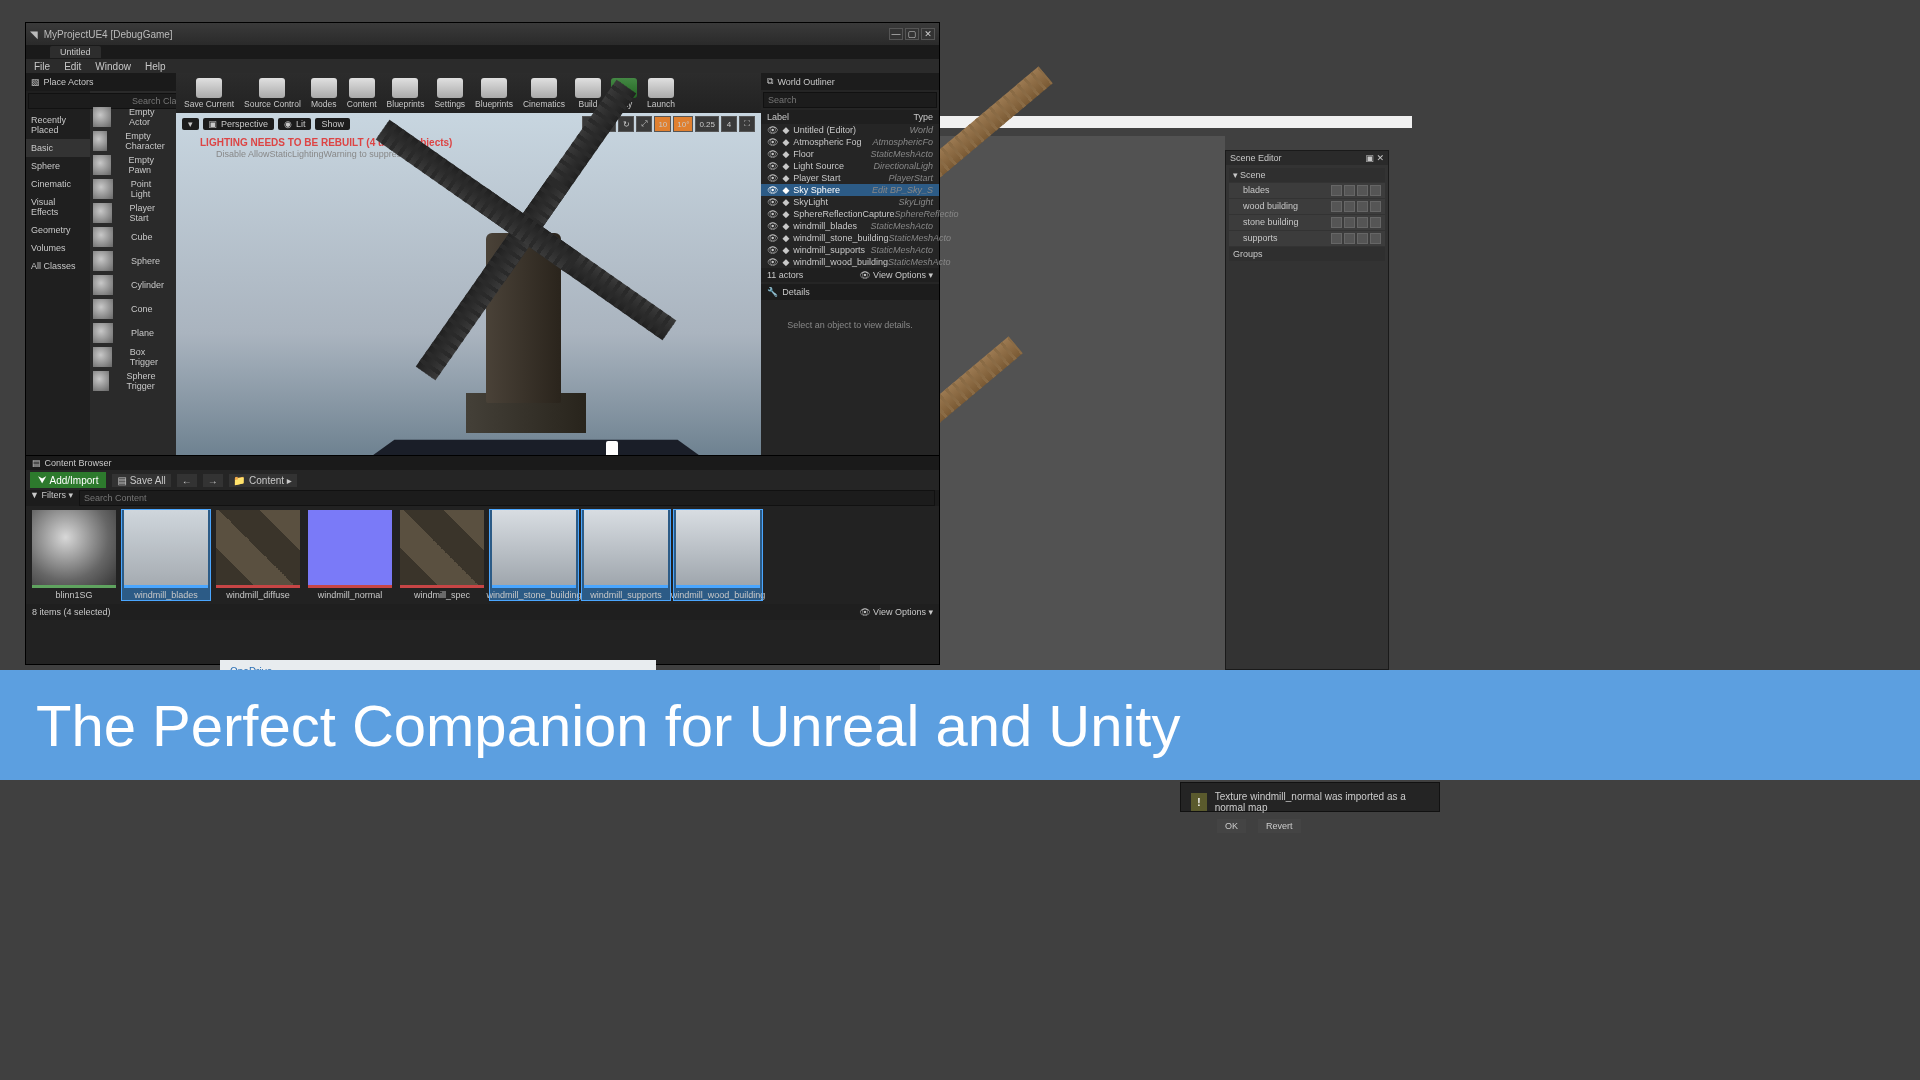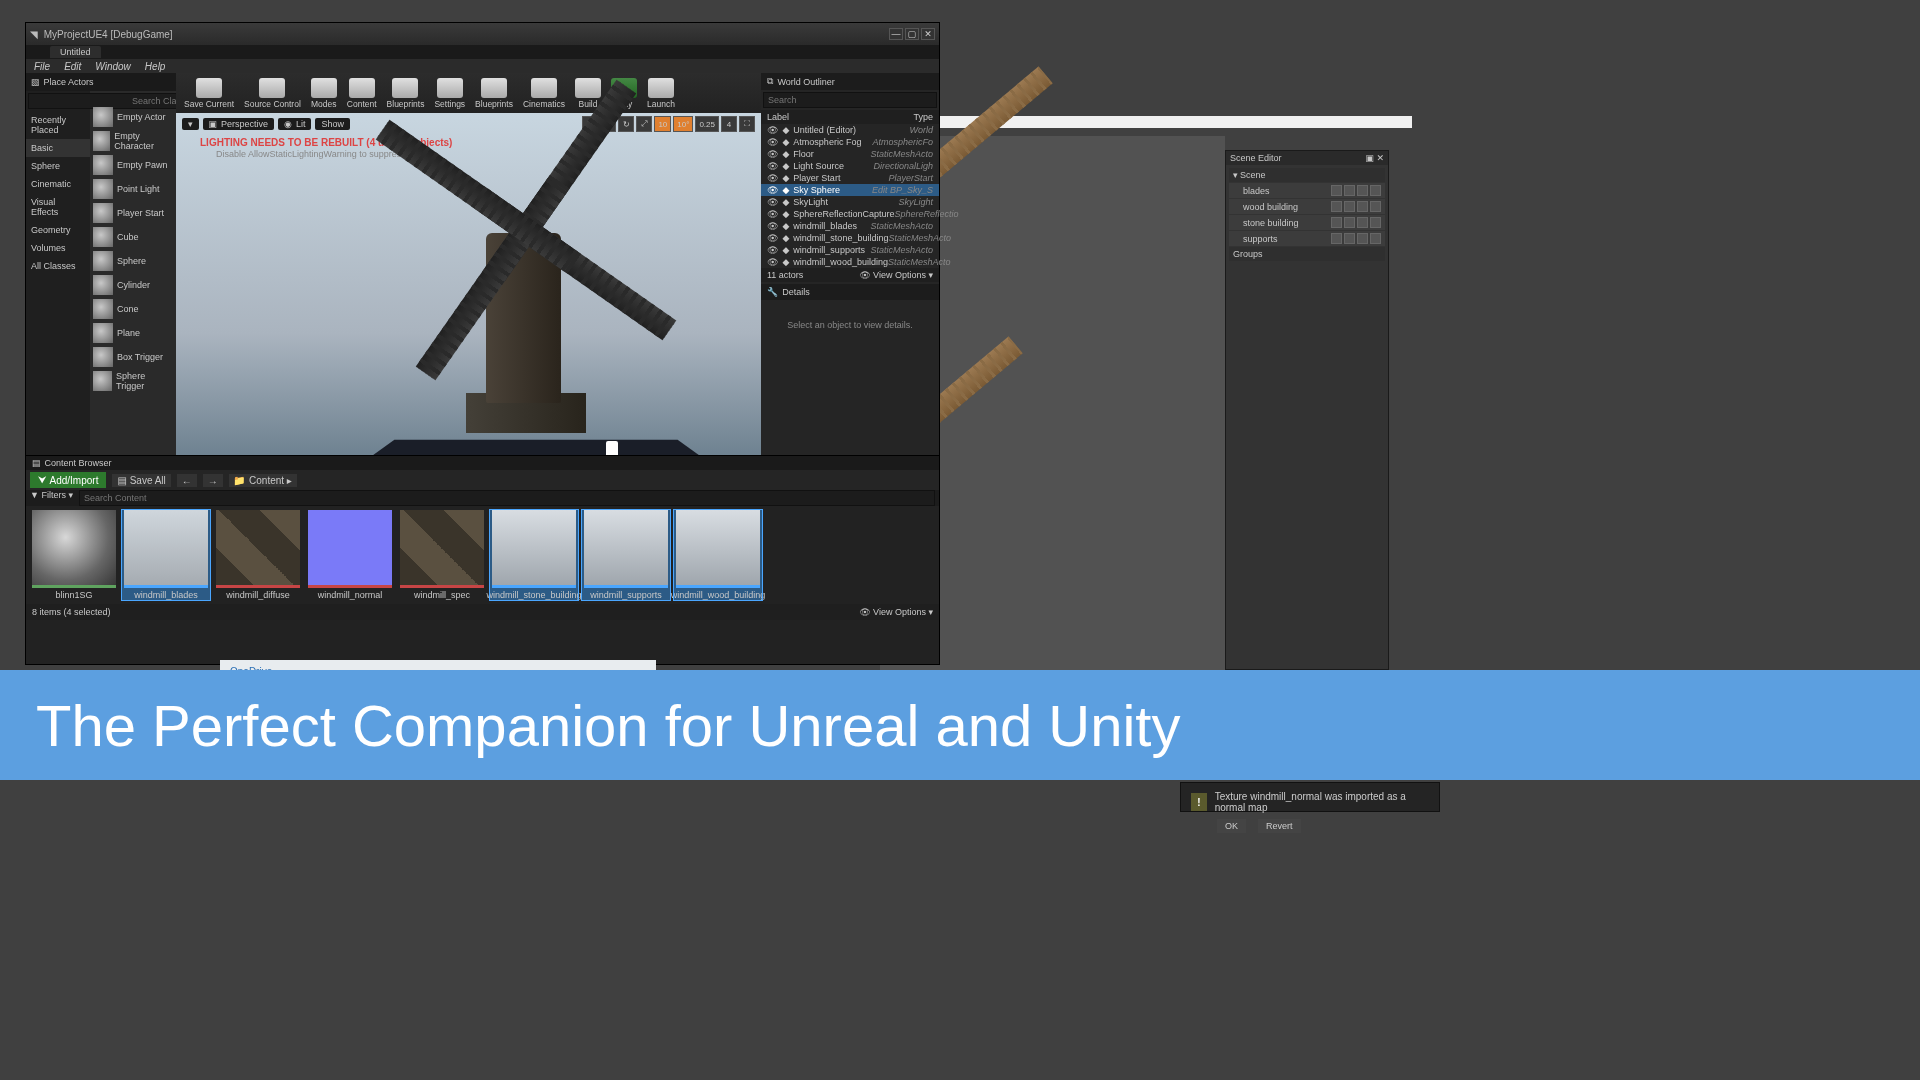--- a/index.html
+++ b/index.html
@@ -16,30 +16,30 @@
   .ue-titlebar {
     height: 22px; background: linear-gradient(#3a3a3a,#2a2a2a);
     display: flex; align-items: center; justify-content: flex-end;
     font-size: 10px; color: #bbb; padding: 0 4px; gap: 2px;
   }
   .ue-titlebar .tblabel { margin-right: auto; display:flex; align-items:center; gap:6px;}
   .ue-titlebar .winbtn { width:14px;height:12px;background:#333;border:1px solid #555;display:flex;align-items:center;justify-content:center;font-size:9px;color:#ccc;}
   .ue-tabrow { height: 14px; background:#1a1a1a; display:flex; align-items:center; font-size:9px; padding-left:24px;}
   .ue-tabrow span { background:#2d2d2d; padding:1px 10px; border-radius:2px 2px 0 0;}
   .ue-menubar { height: 14px; background: #2b2b2b; display: flex; gap: 14px; padding: 0 8px; font-size: 10px; align-items: center; }
-  .ue-menubar span { cursor:default;font-style:italic; }
+  .ue-menubar span { cursor:default; }
   .ue-body { display:flex; height: calc(100% - 50px); }
   .ue-left { width: 150px; background:#2a2a2a; display:flex; }
   .ue-left-cats { width: 64px; background:#1f1f1f; font-size:9px; }
   .ue-left-cats div { padding:4px 5px; }
   .ue-left-cats .sel { background:#333; }
   .ue-left-list { flex:1; font-size:9px; }
   .ue-left-hdr { font-size:9px; padding:2px 5px; background:#1a1a1a; display:flex; align-items:center; gap:4px;}
   .ue-search { width:calc(100% - 4px); margin:2px; padding:2px 4px; background:#1c1c1c; border:1px solid #111; color:#888; font-size:9px;}
-  .actor-item { display:flex; align-items:center; gap:4px; padding:2px 3px; }
+  .actor-item { display:flex; align-items:center; gap:18px; padding:2px 3px; }
   .actor-ico { width:20px;height:20px; background: radial-gradient(circle at 40% 40%, #c8c8c8, #666);}
   .ue-center { flex:1; display:flex; flex-direction:column;}
   .ue-toolbar { height:40px; background:linear-gradient(#2c2c2c,#222); display:flex; align-items:center; gap:2px; padding:0 4px;}
   .toolbar-btn { display:flex; flex-direction:column; align-items:center; font-size:8.5px; padding:2px 4px; gap:1px;}
   .toolbar-ico { width:26px;height:20px;background:linear-gradient(#e0e0e0,#aaa);border-radius:3px;}
   .ue-viewport { flex:1; position:relative; background: linear-gradient(#c8d6e0 0%, #aab4bf 40%, #597080 70%, #2c3440 100%); }
   .vp-toolbar { position:absolute; top:2px; left:2px; right:2px; height:18px; display:flex; align-items:center; gap:4px; font-size:9px; padding:0 4px;}
   .vp-toolbar .pill { background:#1c1c1c; padding:1px 6px; border-radius:2px; display:flex; align-items:center; gap:4px;}
   .vp-toolbar .rtool { margin-left:auto; display:flex; gap:2px;}
   .vp-toolbar .rtool span{ background:#3a3a3a;width:16px;height:16px; display:flex;align-items:center;justify-content:center;border:1px solid #555;font-size:8px;}
@@ -90,21 +90,21 @@
   }
   .se-bg-upper {
     position:absolute; left:938px; top:116px; width:474px; height:12px;
     background:#f0f0f0;
   }
   .se-blade { position:absolute; width:200px; height:22px;
     background:repeating-linear-gradient(90deg,#8a6b45 0 3px, transparent 3px 9px),linear-gradient(#9c7a52,#7a5a34);
     transform-origin:10px 11px;}
   .se-title { height:14px; background:#2a2a2a; font-size:9px; display:flex; align-items:center; padding:0 4px; justify-content:space-between;}
   .se-body { padding:2px; font-size:9px;}
-  .se-row { display:flex; padding:2px 4px; justify-content:space-between; align-items:center; background:#3c3c3c; margin:1px 1px;}
+  .se-row { display:flex; padding:2px 4px; justify-content:space-between; background:#3c3c3c; margin:1px 1px;}
   .se-row.indent{ padding-left:14px;}
   .se-row .icons { display:flex; gap:2px;}
   .se-row .icons span{width:11px;height:11px;background:#555;border:1px solid #666;}
   
   .banner {
     position:absolute; left:0; top:670px; width:100%; height:110px;
     background:#5c9fe0; color:#fff; display:flex; align-items:center;
     padding-left:36px; font-size:58px;
   }
   

